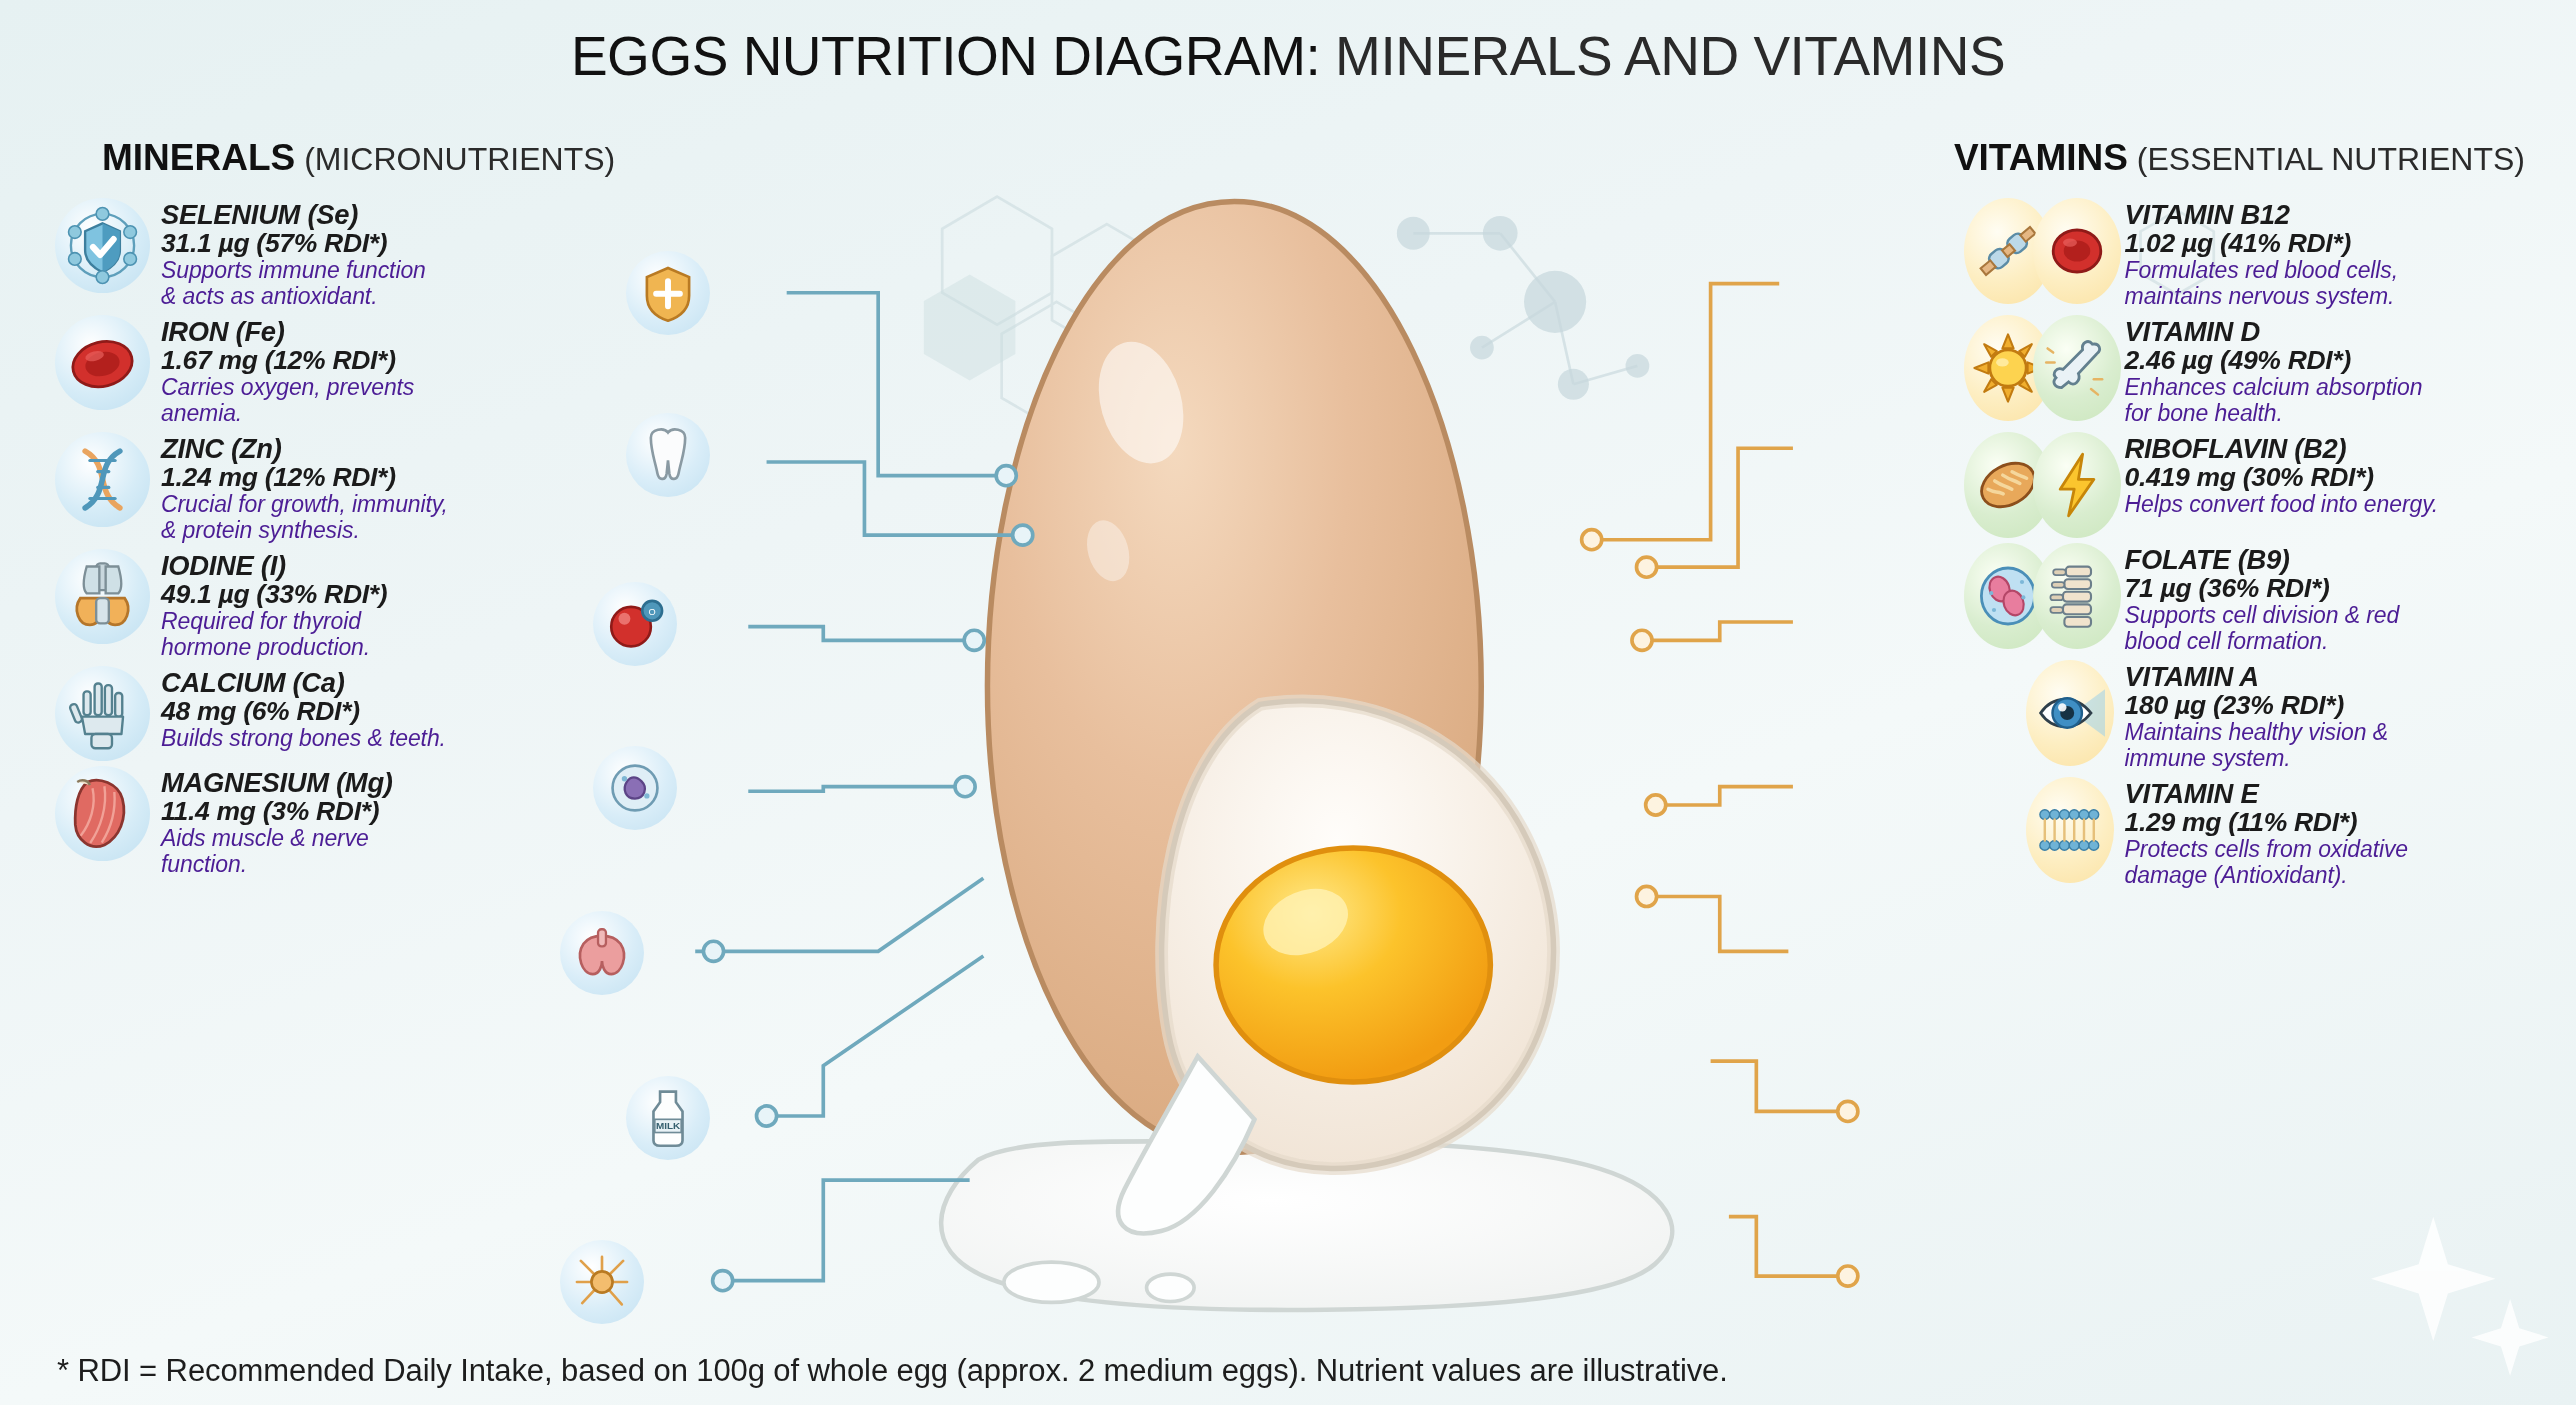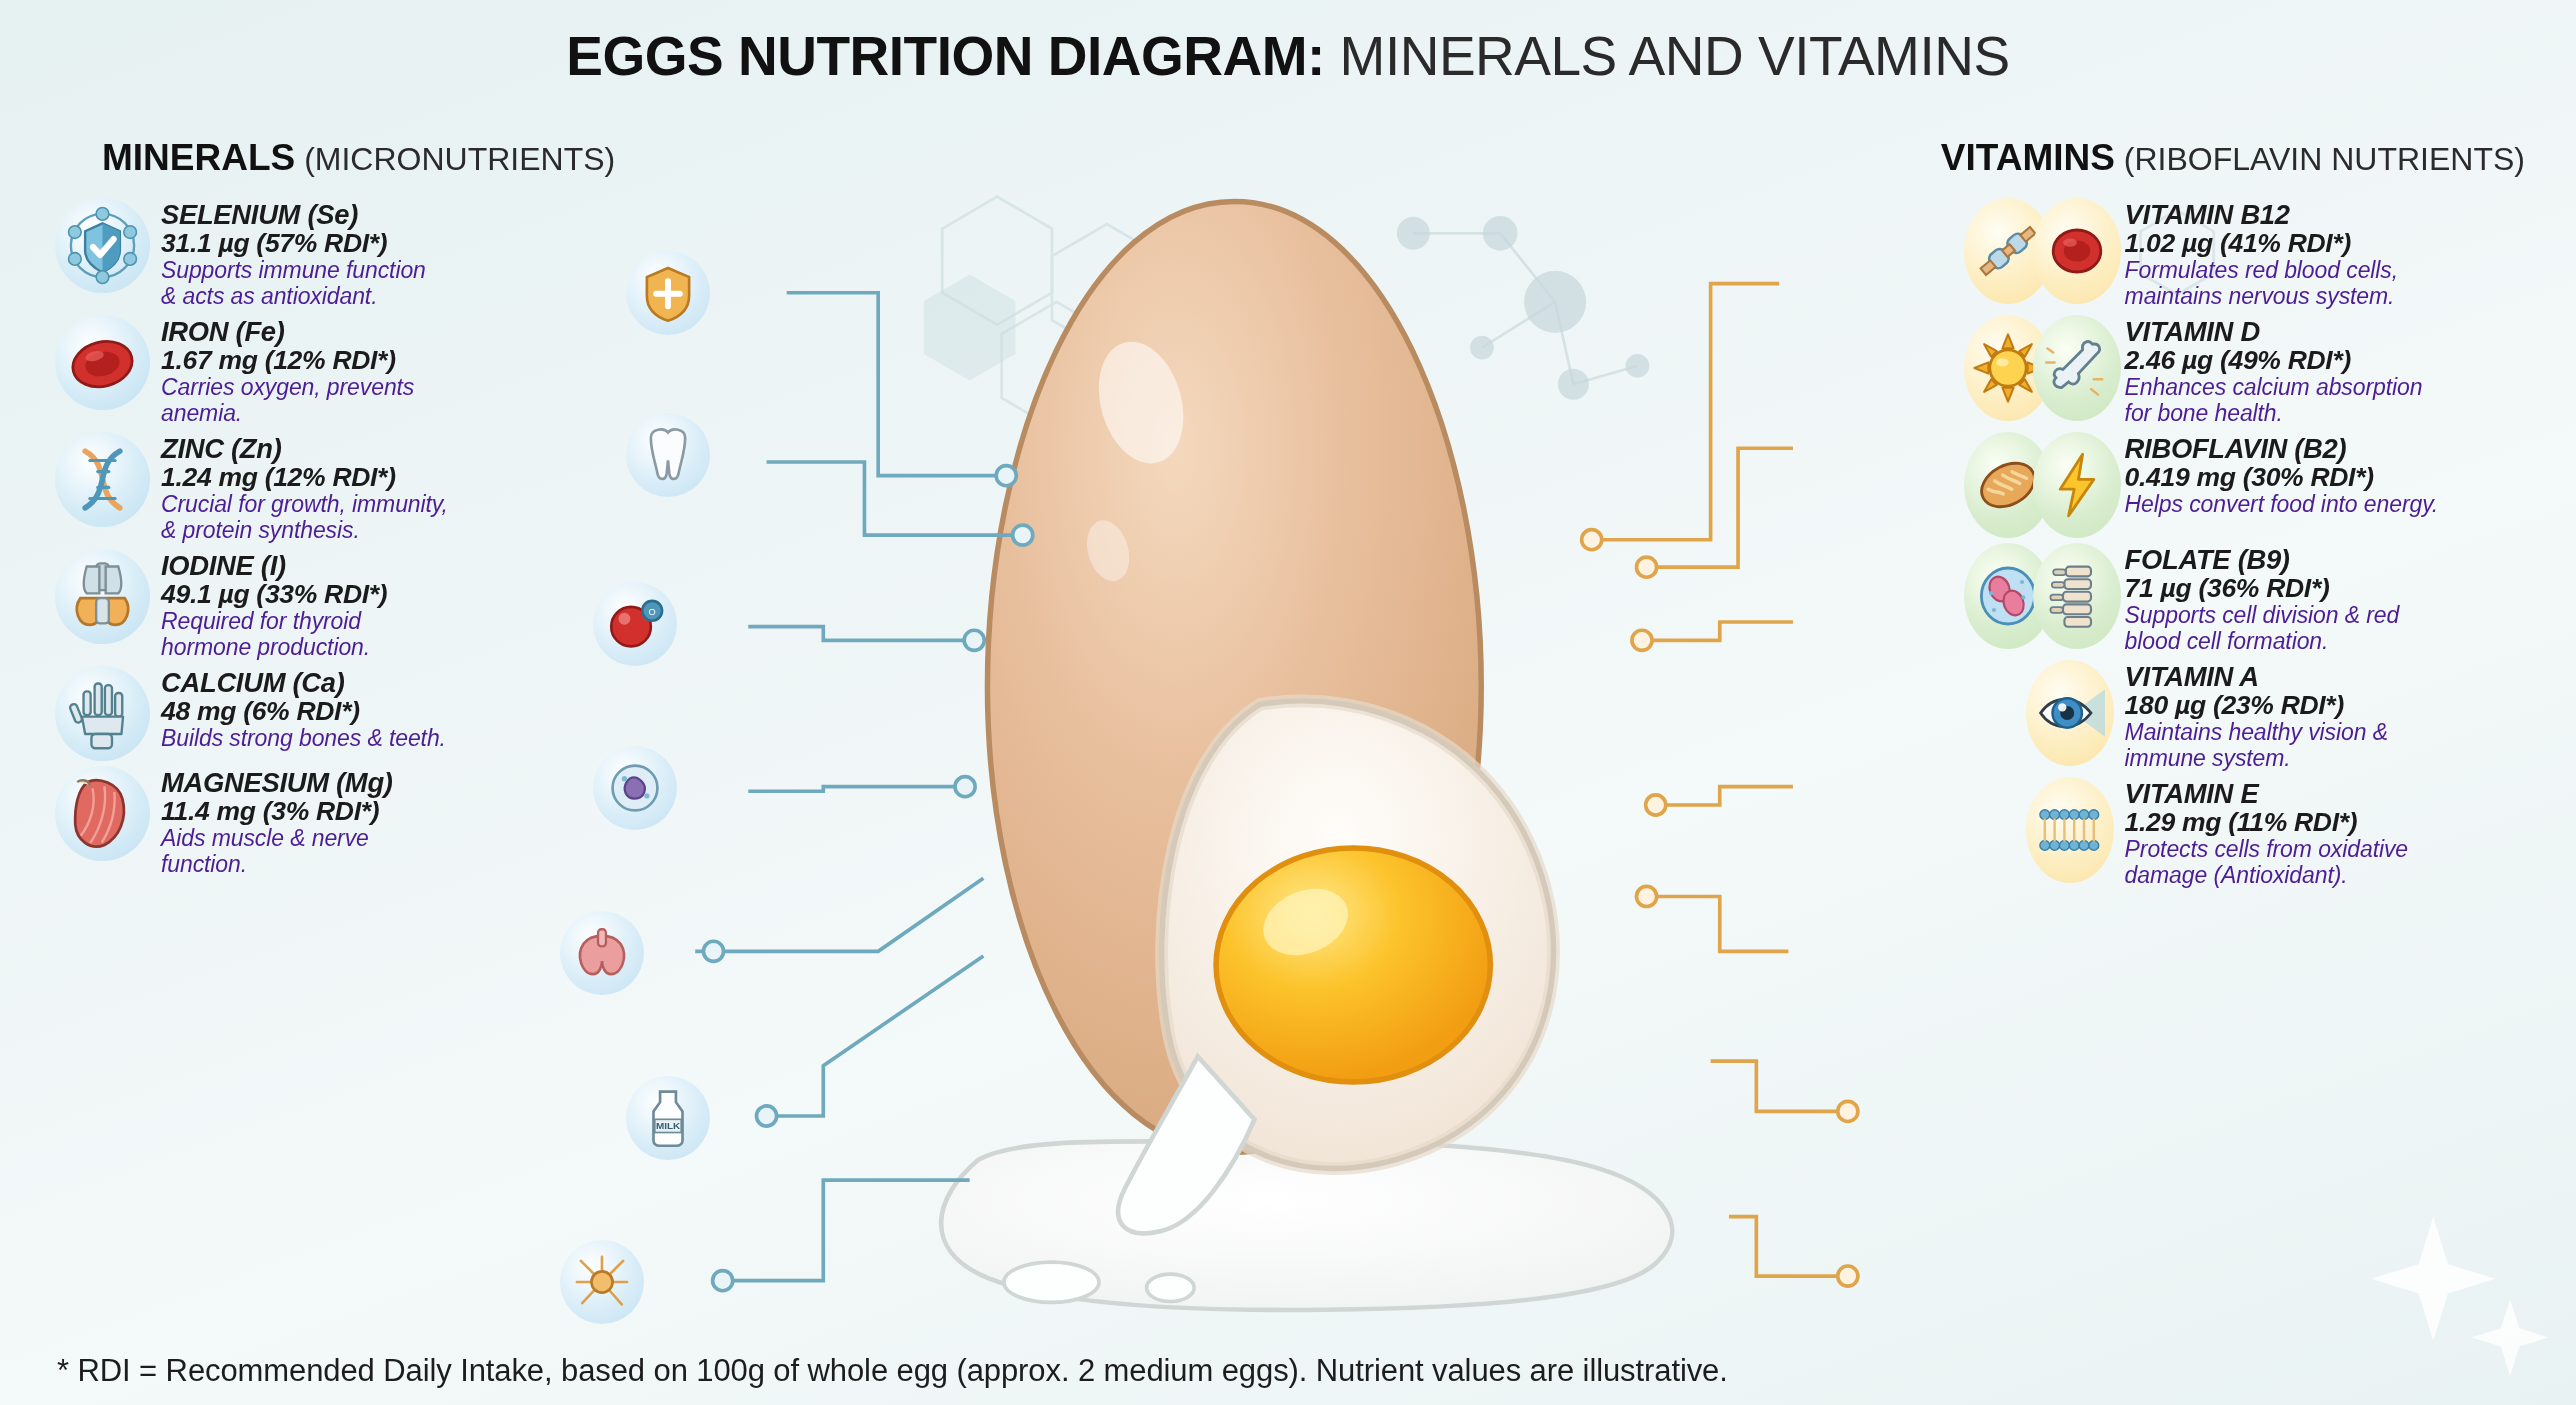--- a/index.html
+++ b/index.html
@@ -15,21 +15,21 @@
   .bg-deco { position: absolute; inset: 0; pointer-events: none; z-index: 0; }
 
   
   .title {
     position: absolute; top: 24px; left: 0; width: 100%;
     text-align: center;
     font-size: 55px; font-weight: 700; letter-spacing: -0.5px;
     white-space: nowrap;
     z-index: 5;
   }
-  .title .t-bold { font-weight: 700; color: #111; }
+  .title .t-bold { font-weight: 400; color: #111; }
   .title .t-light { font-weight: 400; color: #2a2a2a; }
 
   .col-head {
     position: absolute; top: 137px;
     font-size: 37px; white-space: nowrap; z-index: 5;
   }
   .col-head .h-bold { font-weight: 700; color: #111; }
   .col-head .h-light { font-weight: 400; font-size: 32px; color: #2b2b2b; text-align: right; }
   #minerals-head { left: 102px; }
   #vitamins-head { right: 51px; }
@@ -201,21 +201,21 @@
 
 <div class="title">
   <span class="t-bold">EGGS NUTRITION DIAGRAM:</span><span class="t-light"> MINERALS AND VITAMINS</span>
 </div>
 
 <div class="col-head" id="minerals-head">
   <span class="h-bold">MINERALS</span><span class="h-light"> (MICRONUTRIENTS)</span>
 </div>
 
 <div class="col-head" id="vitamins-head">
-  <span class="h-bold">VITAMINS</span><span class="h-light"> (RIBOFLAVIN NUTRIENTS)</span>
+  <span class="h-bold">VITAMINS</span><span class="h-light"> (ESSENTIAL NUTRIENTS)</span>
 </div>
 
 <div class="col" id="minerals-col">
 
   <div class="nrow">
     <div class="badge mineral">
       <svg viewBox="0 0 100 100">
         <circle cx="50" cy="50" r="40" fill="none" stroke="#5e9fbb" stroke-width="3"></circle>
         <path d="M50 22 L72 32 V56 C72 70 62 78 50 84 C38 78 28 70 28 56 V32 Z" fill="#7fc3e0" stroke="#3d7f9e" stroke-width="3"></path>
         <path d="M50 22 L72 32 V56 C72 70 62 78 50 84 Z" fill="#4e9cc0"></path>

